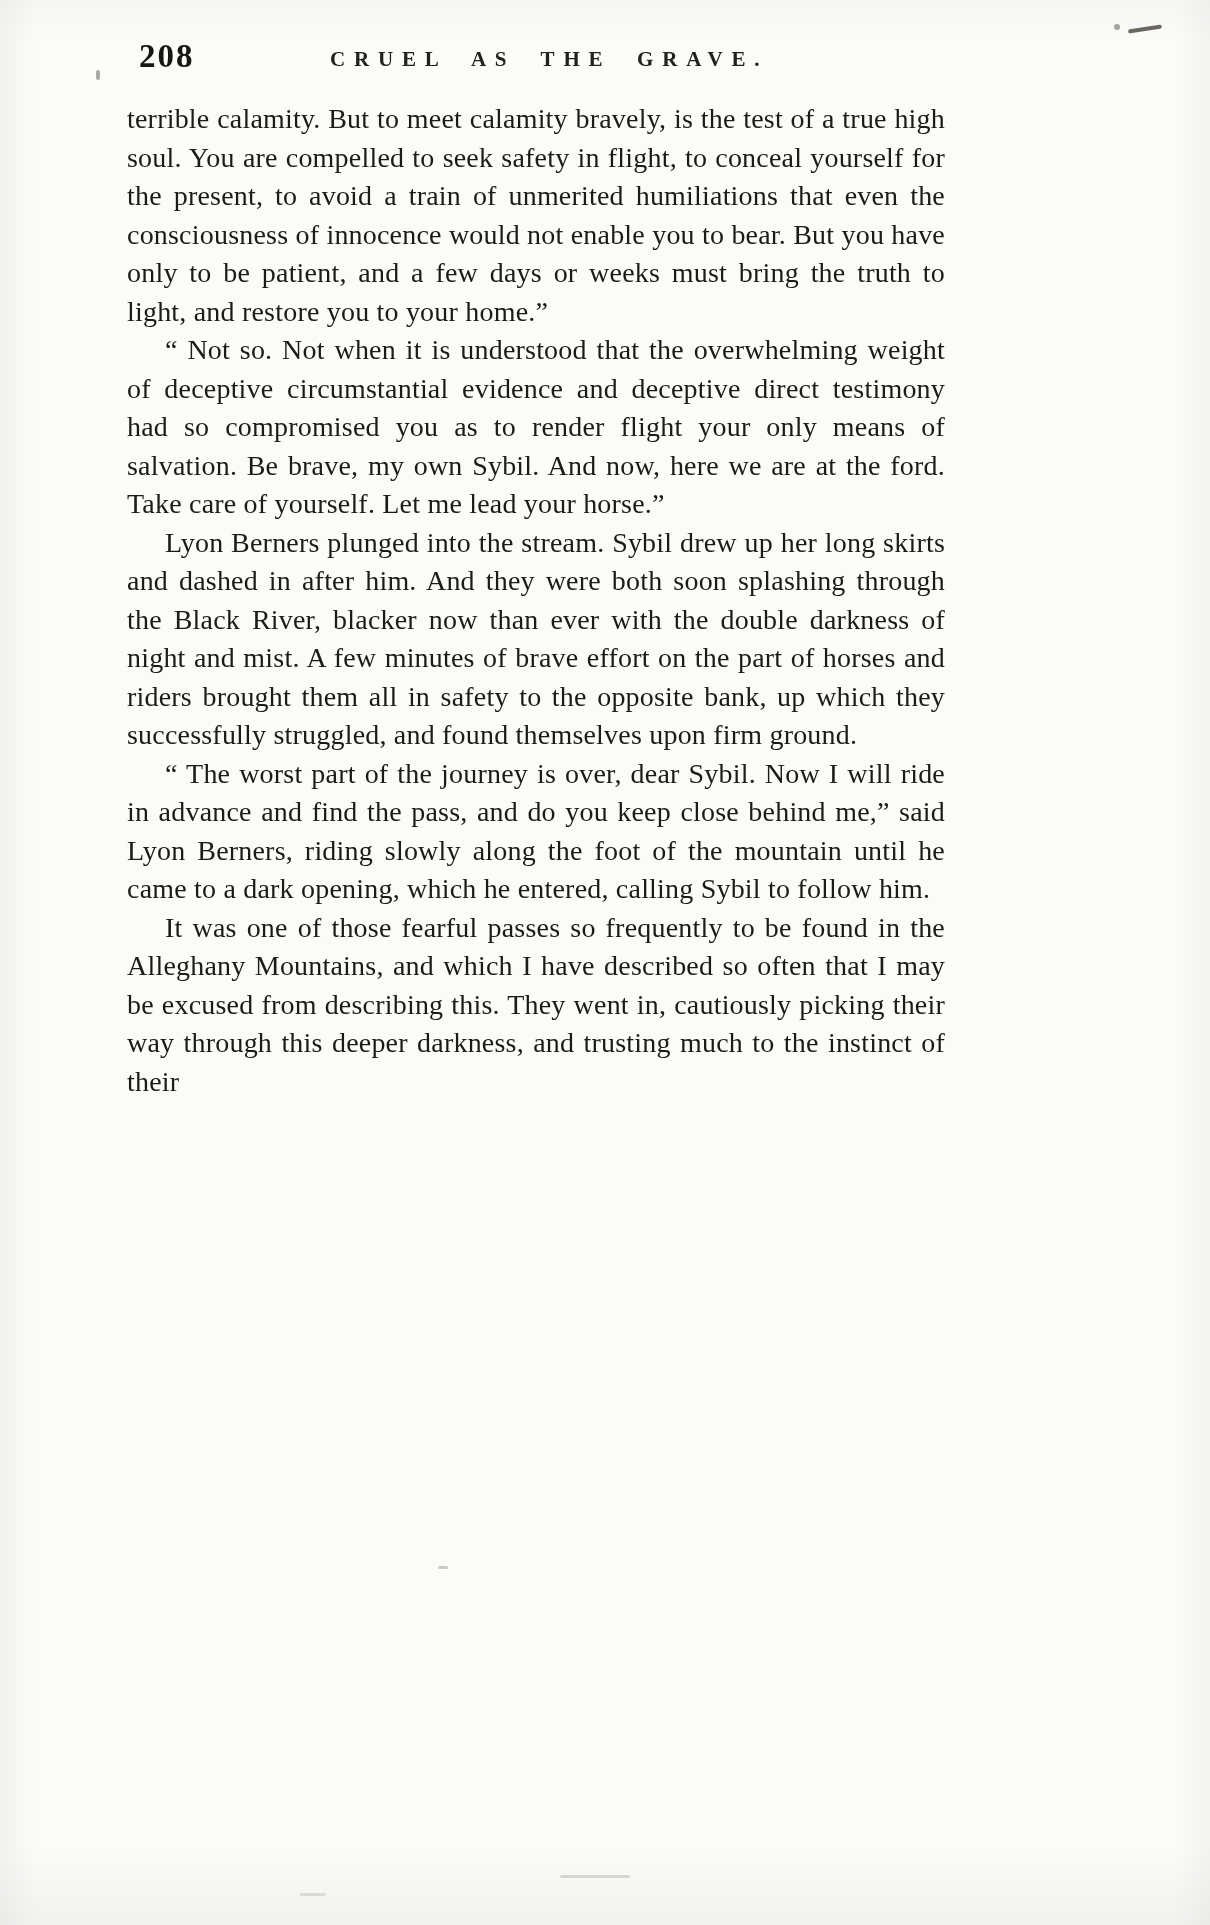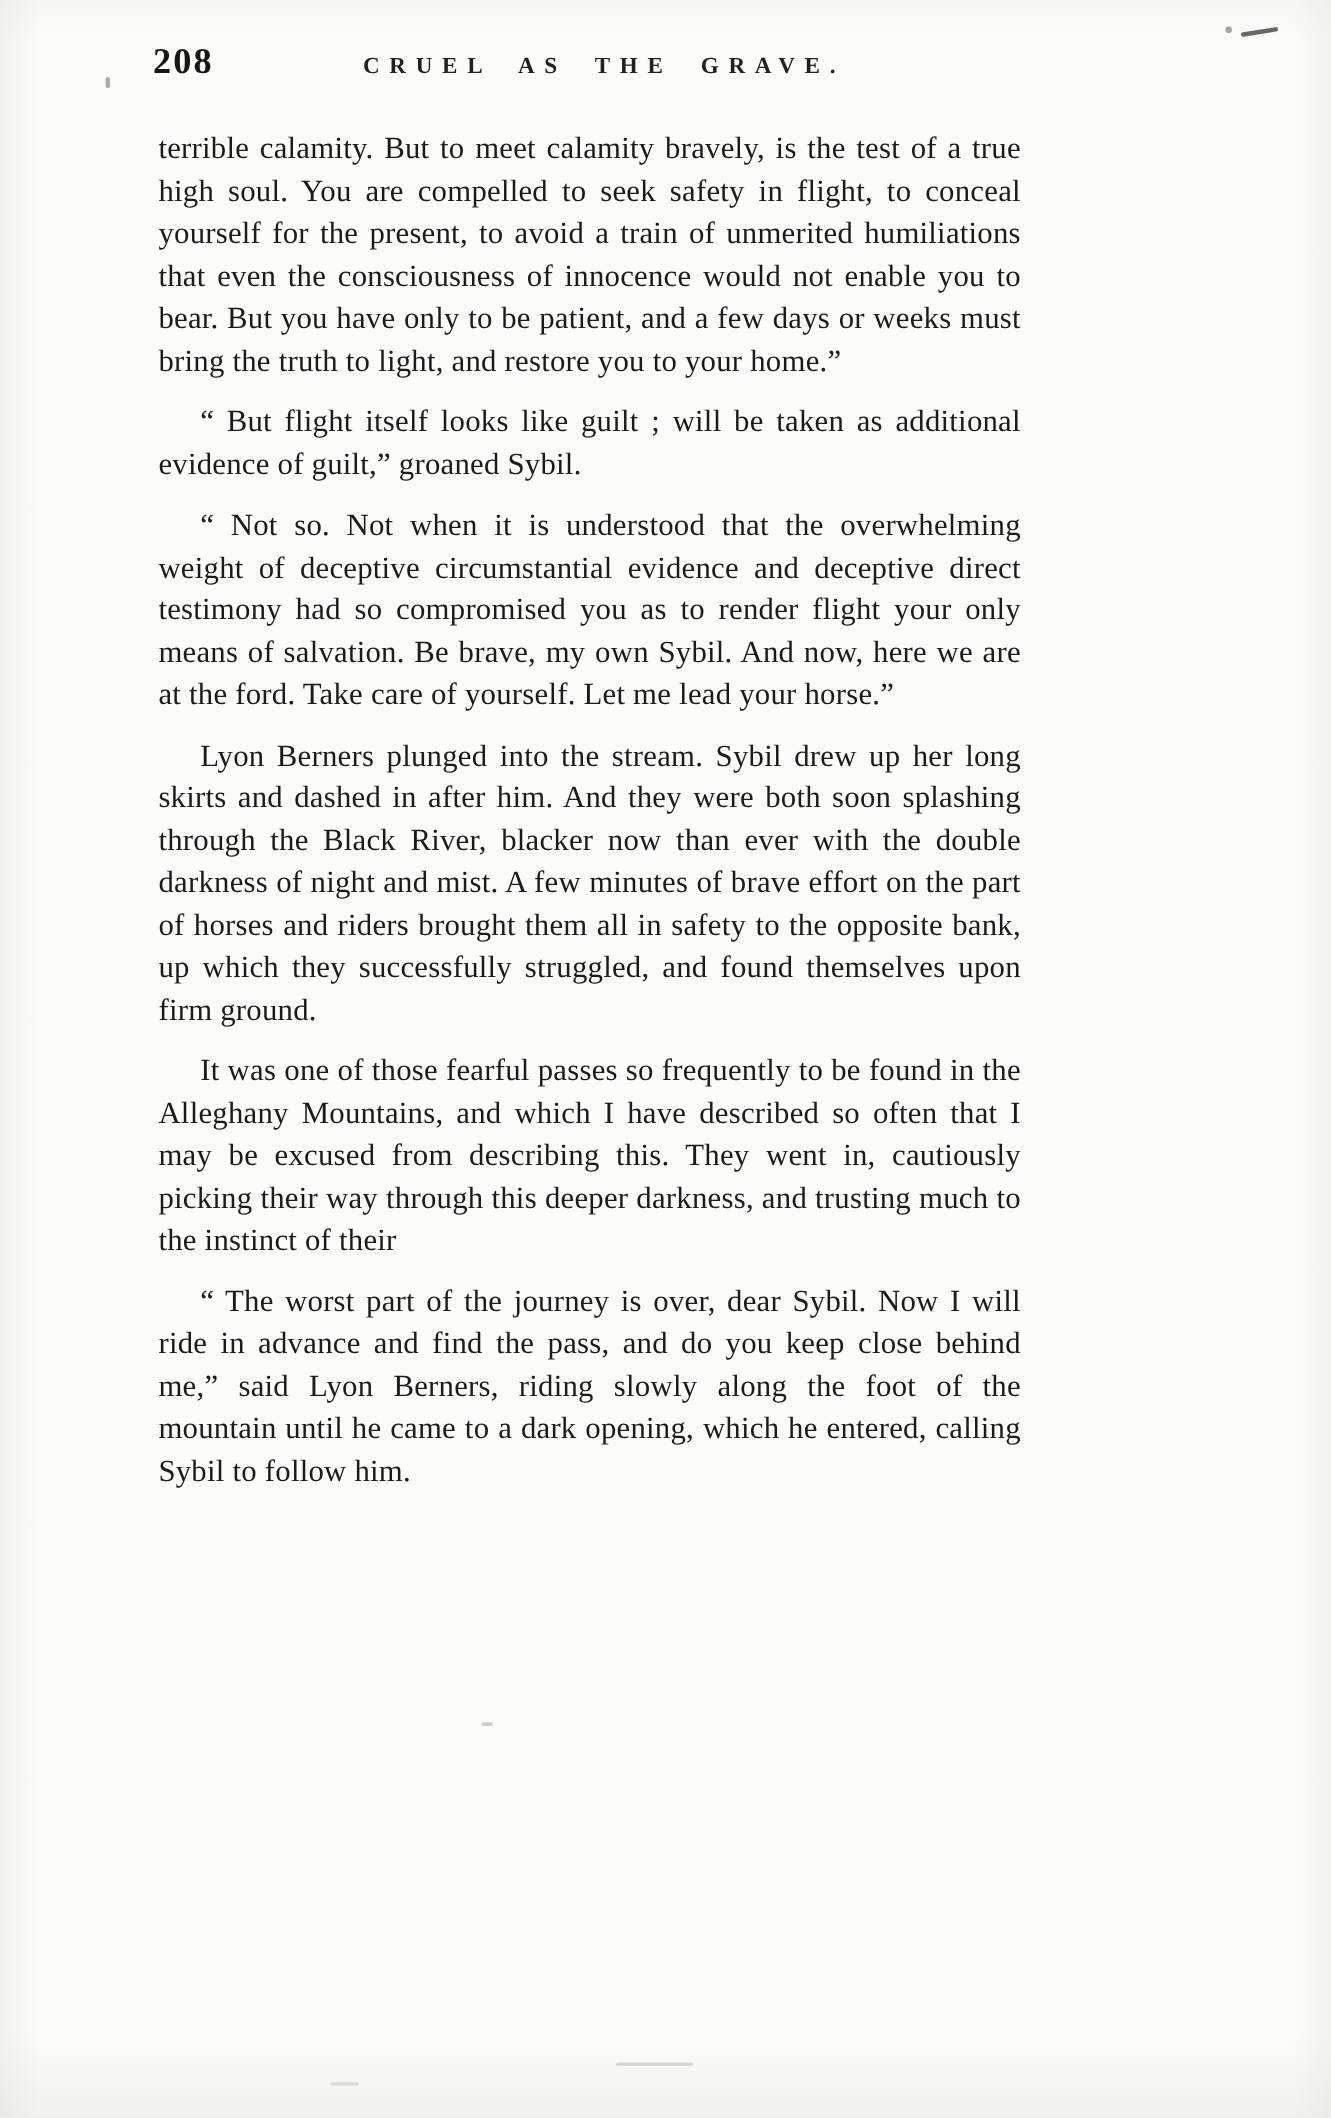--- a/index.html
+++ b/index.html
@@ -53,21 +53,21 @@
     position: absolute;
     top: 100px;
     left: 127px;
     width: 818px;
     font-size: 28px;
     line-height: 38.5px;
     text-align: justify;
     letter-spacing: 0.2px;
   }
   .text-block p {
-    margin: 17px;
+    margin: 0;
     text-indent: 38px;
   }
   .text-block p.no-indent {
     text-indent: 0;
   }
   .artifact {
     position: absolute;
     pointer-events: none;
   }
   .a1 { top: 27px; left: 1128px; width: 34px; height: 4px;
@@ -88,25 +88,24 @@
 
 <div class="page">
 
   <div class="header-row">
     <div class="page-number">208</div>
     <div class="running-header">CRUEL AS THE GRAVE.</div>
   </div>
 
   <div class="text-block">
     <p class="no-indent">terrible calamity.  But to meet calamity bravely, is the test of a true high soul.  You are compelled to seek safety in flight, to conceal yourself for the present, to avoid a train of unmerited humiliations that even the consciousness of innocence would not enable you to bear.  But you have only to be patient, and a few days or weeks must bring the truth to light, and restore you to your home.”</p>
-    <p>“ But flight itself looks like guilt ; will be taken as additional evidence of guilt,” groaned Sybil.</p>
     <p>“ Not so.  Not when it is understood that the overwhelming weight of deceptive circumstantial evidence and deceptive direct testimony had so compromised you as to render flight your only means of salvation.  Be brave, my own Sybil.  And now, here we are at the ford.  Take care of yourself.  Let me lead your horse.”</p>
     <p>Lyon Berners plunged into the stream.  Sybil drew up her long skirts and dashed in after him.  And they were both soon splashing through the Black River, blacker now than ever with the double darkness of night and mist.  A few minutes of brave effort on the part of horses and riders brought them all in safety to the opposite bank, up which they successfully struggled, and found themselves upon firm ground.</p>
+    <p>“ The worst part of the journey is over, dear Sybil. Now I will ride in advance and find the pass, and do you keep close behind me,” said Lyon Berners, riding slowly along the foot of the mountain until he came to a dark opening, which he entered, calling Sybil to follow him.</p>
     <p>It was one of those fearful passes so frequently to be found in the Alleghany Mountains, and which I have described so often that I may be excused from describing this. They went in, cautiously picking their way through this deeper darkness, and trusting much to the instinct of their</p>
-    <p>“ The worst part of the journey is over, dear Sybil. Now I will ride in advance and find the pass, and do you keep close behind me,” said Lyon Berners, riding slowly along the foot of the mountain until he came to a dark opening, which he entered, calling Sybil to follow him.</p>
   </div>
 
   <div class="artifact a1"></div>
   <div class="artifact a2"></div>
   <div class="artifact a3"></div>
   <div class="artifact a4"></div>
   <div class="artifact a5"></div>
   <div class="artifact a6"></div>
 
 </div>

